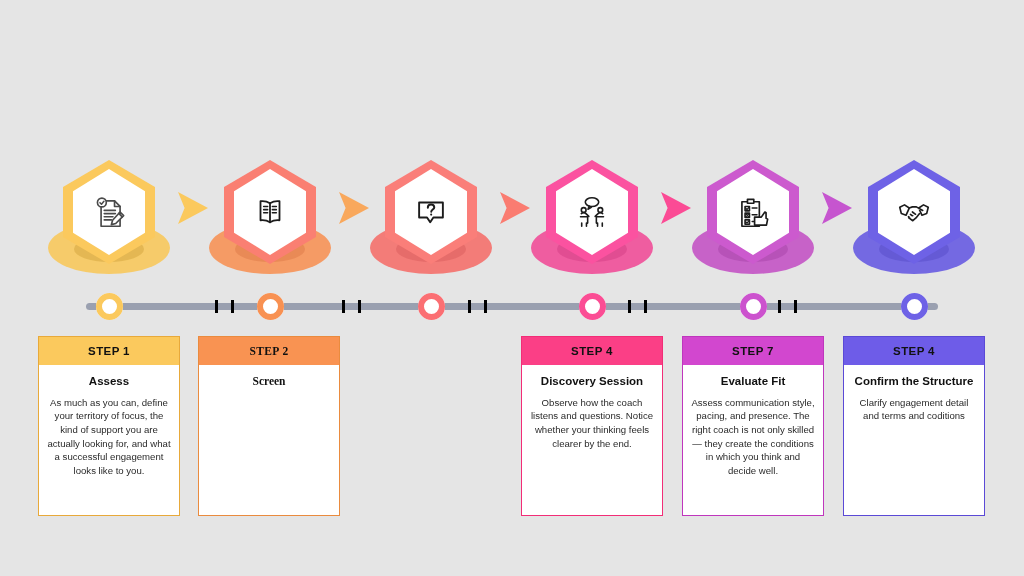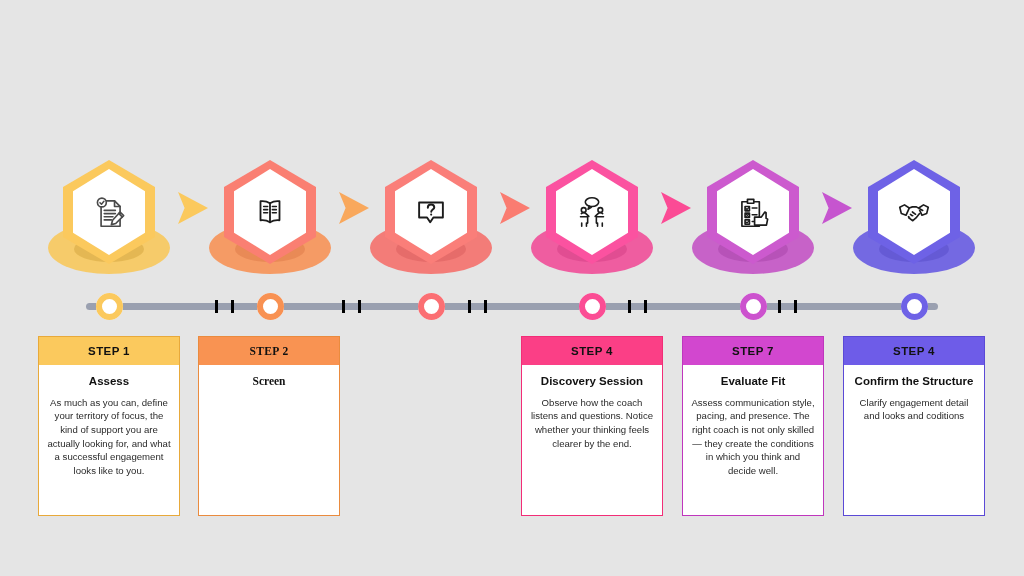--- a/index.html
+++ b/index.html
@@ -263,17 +263,17 @@
     <div class="card-body">
       <div class="card-title">Evaluate Fit</div>
       <div class="card-desc">Assess communication style, pacing, and presence. The right coach is not only skilled — they create the conditions in which you think and decide well.</div>
     </div>
   </div>
 
   <div class="card" style="left: 843px; border-color: rgb(91, 73, 214);">
     <div class="card-head" style="background: rgb(110, 92, 232);">STEP 4</div>
     <div class="card-body">
       <div class="card-title">Confirm the Structure</div>
-      <div class="card-desc">Clarify engagement detail and looks and coditions</div>
+      <div class="card-desc">Clarify engagement detail and terms and coditions</div>
     </div>
   </div>
 
 </div>
 
 </body></html>

